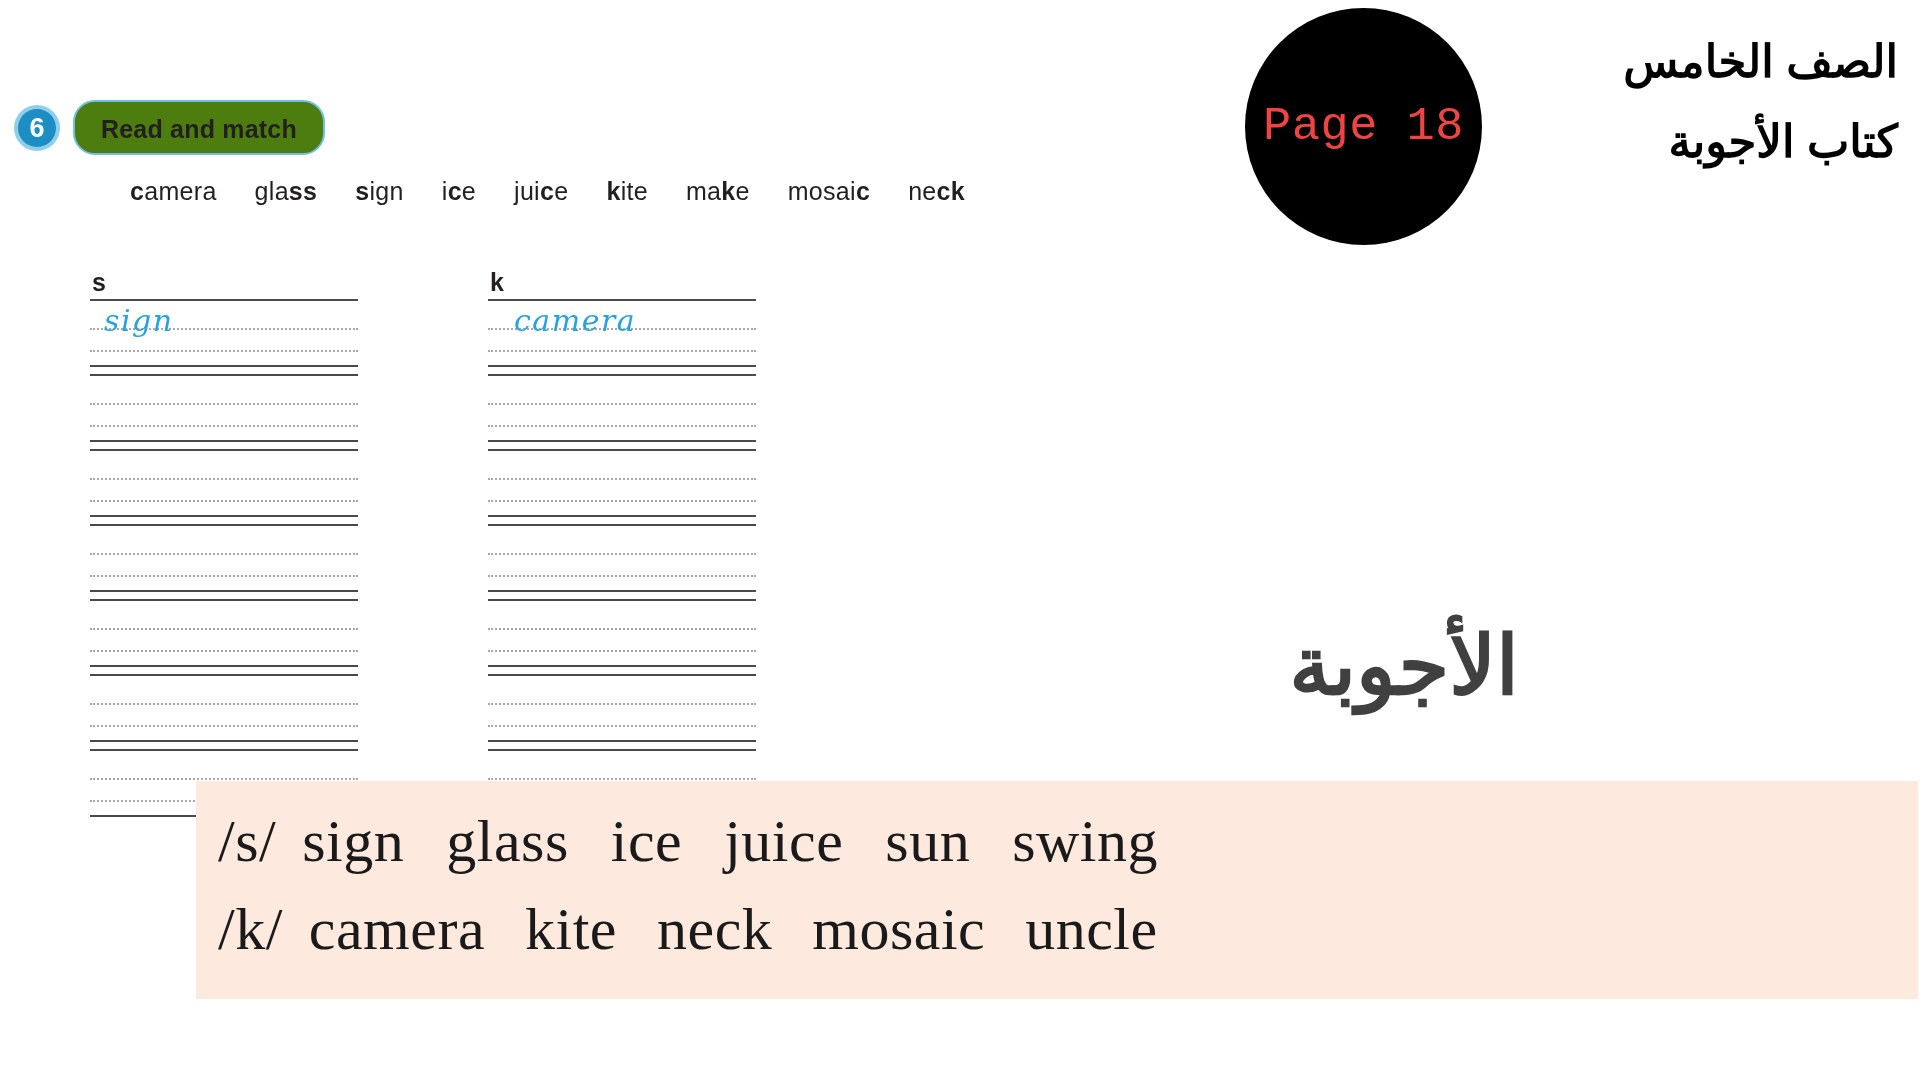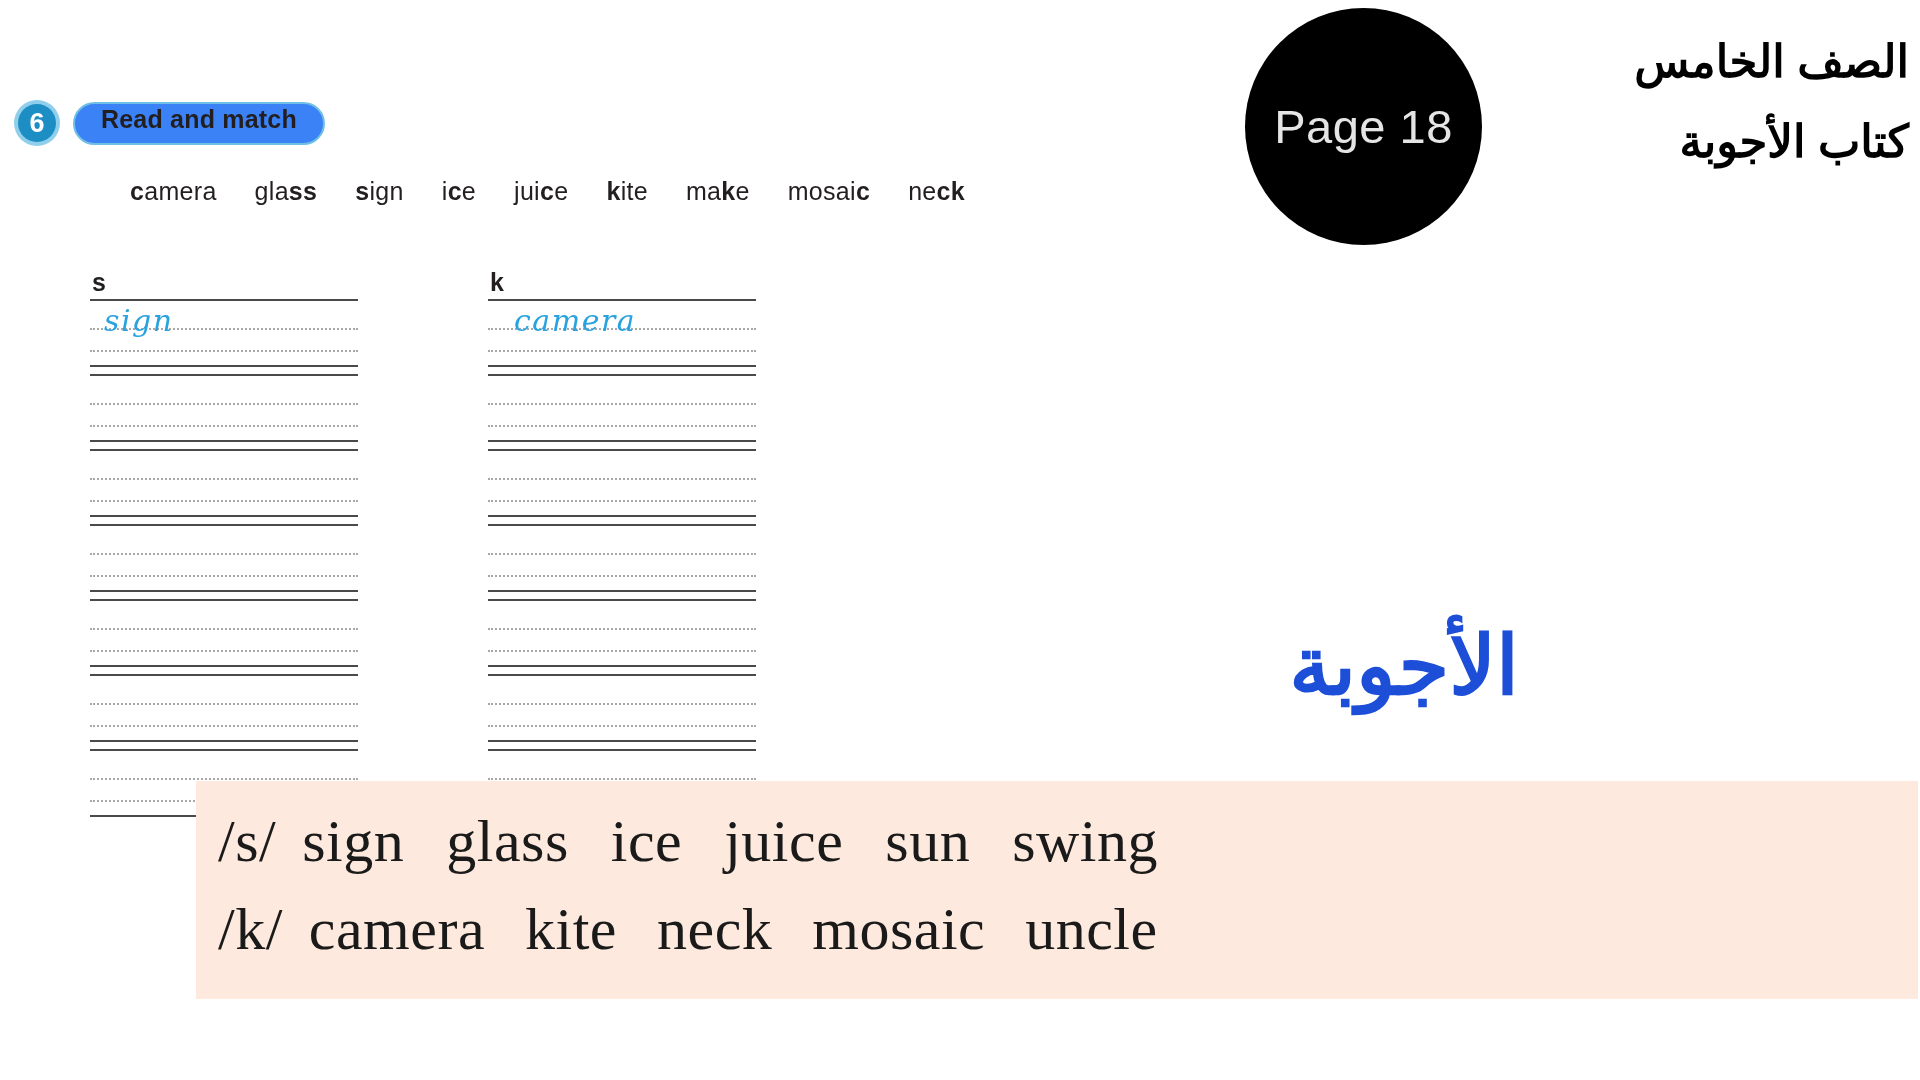--- a/index.html
+++ b/index.html
@@ -42,24 +42,24 @@
   }
   .ex-num-text {
     position: relative;
     color: #ffffff;
     font-size: 27px;
     font-weight: bold;
     line-height: 46px;
     letter-spacing: 0px;
   }
   .ex-pill {
-    background: #3b82f6;
+    background: #4d7c0f;
     border: 2px solid #6fc0e4;
     border-radius: 22px;
-    padding: 1px 26px 9px 26px;
+    padding: 13px 26px 9px 26px;
     color: #231f20;
     font-size: 25px;
     font-weight: bold;
     letter-spacing: 0.2px;
     white-space: nowrap;
   }
 
   
   .wordbank {
     position: absolute;
@@ -125,49 +125,49 @@
     position: absolute;
     left: 1245px; top: 8px;
     width: 237px; height: 237px;
     border-radius: 50%;
     background: #000000;
     display: flex;
     align-items: center;
     justify-content: center;
   }
   .page-badge-text {
-    color: #e5e5e5;
+    color: #ef4444;
     font-size: 47px;
     letter-spacing: 0.5px;
-    font-family: Liberation Sans, sans-serif;
+    font-family: Liberation Mono, monospace;
   }
 
   
   .ar-head {
     position: absolute;
-    right: 11px; top: 22px;
+    right: 22px; top: 22px;
     text-align: right;
     direction: rtl;
   }
   .ar-line {
     color: #000000;
     font-size: 45px;
     font-weight: bold;
     line-height: 80px;
     white-space: nowrap;
   }
 
   
   .ar-answers {
     position: absolute;
     left: 1184px; top: 616px;
     width: 440px;
     text-align: center;
     direction: rtl;
-    color: #1d4ed8;
+    color: #404040;
     font-size: 82px;
     font-weight: bold;
     line-height: 100px;
     white-space: nowrap;
   }
 
   
   .answer-box {
     position: absolute;
     left: 196px; top: 781px;

